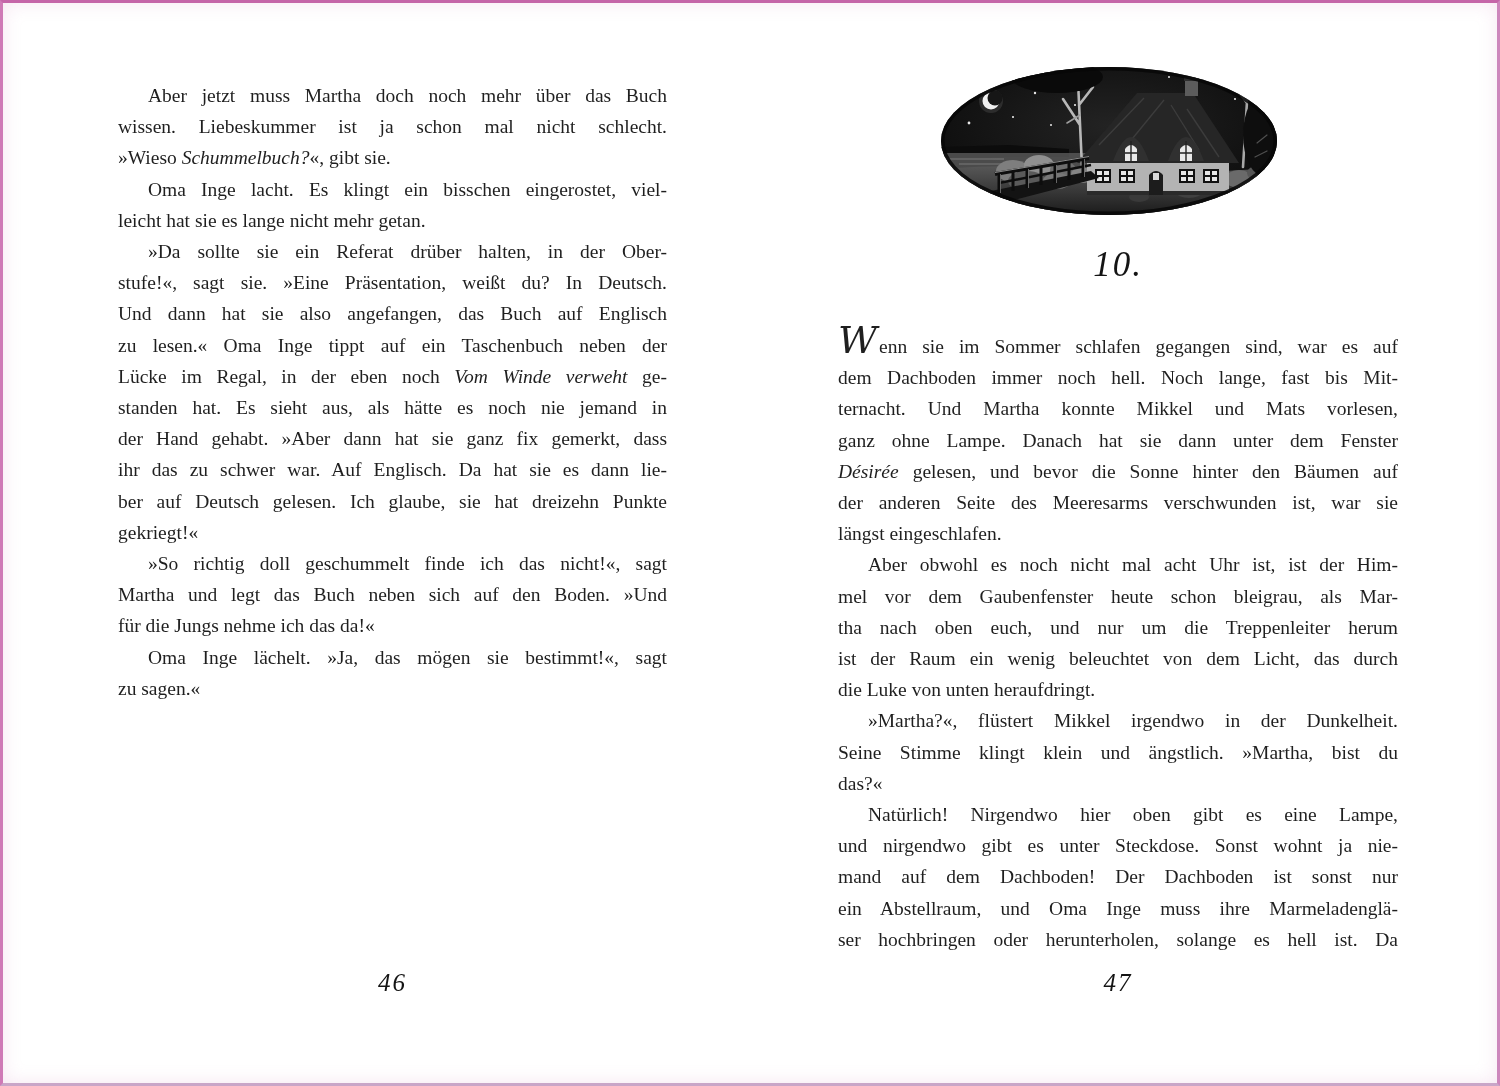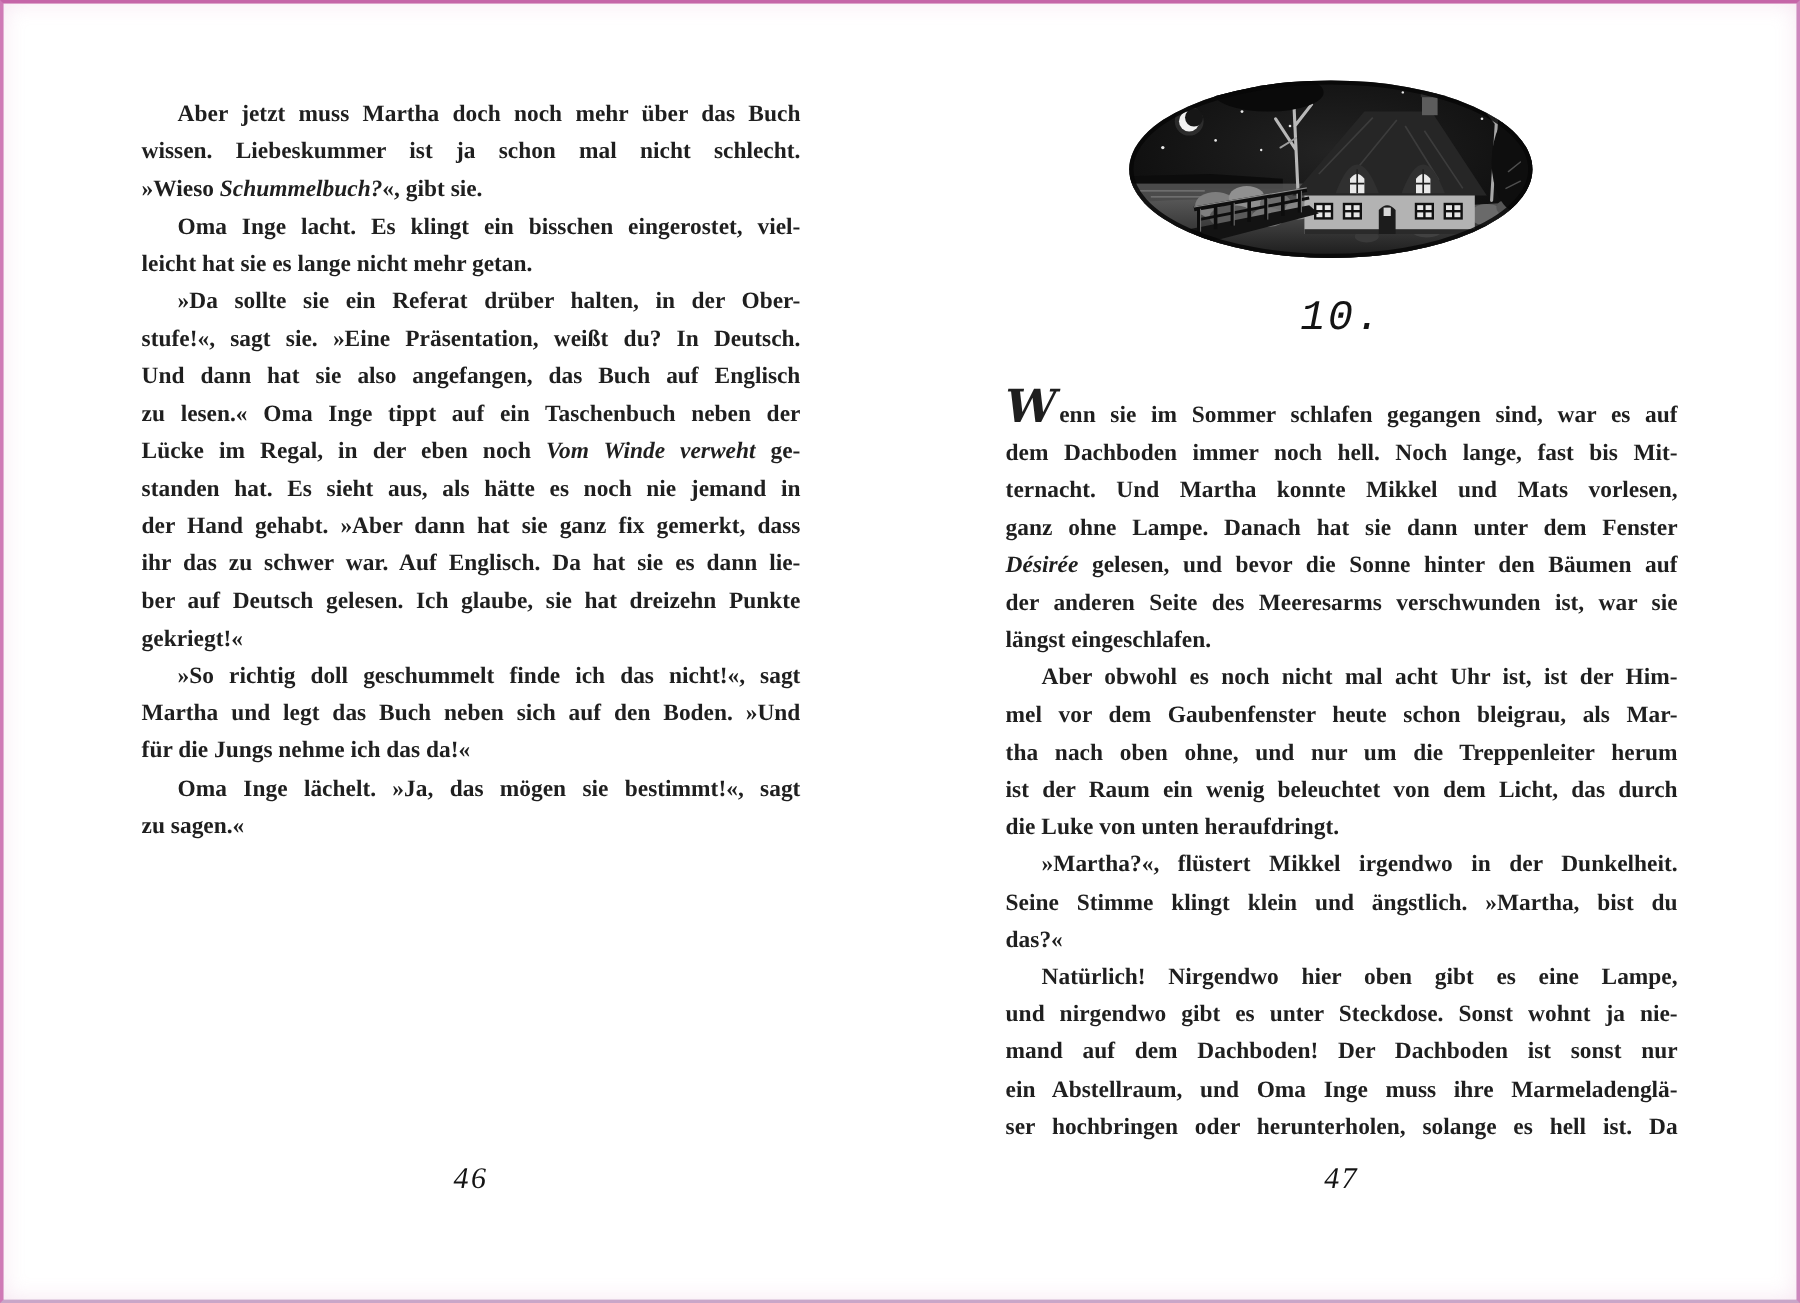--- a/index.html
+++ b/index.html
@@ -15,40 +15,39 @@
     box-shadow:inset 0 0 18px rgba(214,140,190,0.22);
     overflow:hidden;
     font-family:"Liberation Serif", serif;
     color:#1f1f1f;
   }
   .textcol{
     position:absolute;
     font-size:19.5px;
     line-height:31.2px;
     letter-spacing:0px;
-    font-weight:bold;
   }
   .textcol-left{ left:115px; top:77px;  width:549px; }
   .textcol-right{ left:835px; top:328px; width:560px; }
   .line{ text-align:justify; text-align-last:justify; white-space:normal; }
   .line.end{ text-align-last:left; }
   .line.indent{ text-indent:30px; }
   .it{ font-style:italic; }
   .initial{
     font-family:"DejaVu Serif", serif;
     font-style:italic;
     font-size:38px;
     line-height:0;
     letter-spacing:1px;
     padding-right:1px;
   }
   .chapter-number{
     position:absolute; left:835px; top:242px; width:560px;
     text-align:center;
-    font-family:Liberation Mono, monospace;
+    font-family:Liberation Serif, serif;
     font-style:italic;
     font-size:35px;
     letter-spacing:2px;
     color:#141414;
   }
   .pagenum{
     position:absolute; top:966px;
     font-family:Liberation Serif, serif;
     font-style:italic;
     font-size:25px;
@@ -240,21 +239,21 @@
   <div class="textcol textcol-right" id="page-right-text">
       <div class="line"><span class="initial">W</span><span>enn sie im Sommer schlafen gegangen sind, war es auf</span></div>
       <div class="line"><span>dem Dachboden immer noch hell. Noch lange, fast bis Mit-</span></div>
       <div class="line"><span>ternacht. Und Martha konnte Mikkel und Mats vorlesen,</span></div>
       <div class="line"><span>ganz ohne Lampe. Danach hat sie dann unter dem Fenster</span></div>
       <div class="line"><span class="it">Désirée</span><span> gelesen, und bevor die Sonne hinter den Bäumen auf</span></div>
       <div class="line"><span>der anderen Seite des Meeresarms verschwunden ist, war sie</span></div>
       <div class="line end"><span>längst eingeschlafen.</span></div>
       <div class="line indent"><span>Aber obwohl es noch nicht mal acht Uhr ist, ist der Him-</span></div>
       <div class="line"><span>mel vor dem Gaubenfenster heute schon bleigrau, als Mar-</span></div>
-      <div class="line"><span>tha nach oben ohne, und nur um die Treppenleiter herum</span></div>
+      <div class="line"><span>tha nach oben euch, und nur um die Treppenleiter herum</span></div>
       <div class="line"><span>ist der Raum ein wenig beleuchtet von dem Licht, das durch</span></div>
       <div class="line end"><span>die Luke von unten heraufdringt.</span></div>
       <div class="line indent"><span>»Martha?«, flüstert Mikkel irgendwo in der Dunkelheit.</span></div>
       <div class="line"><span>Seine Stimme klingt klein und ängstlich. »Martha, bist du</span></div>
       <div class="line end"><span>das?«</span></div>
       <div class="line indent"><span>Natürlich! Nirgendwo hier oben gibt es eine Lampe,</span></div>
       <div class="line"><span>und nirgendwo gibt es unter Steckdose. Sonst wohnt ja nie-</span></div>
       <div class="line"><span>mand auf dem Dachboden! Der Dachboden ist sonst nur</span></div>
       <div class="line"><span>ein Abstellraum, und Oma Inge muss ihre Marmeladenglä-</span></div>
       <div class="line"><span>ser hochbringen oder herunterholen, solange es hell ist. Da</span></div>

